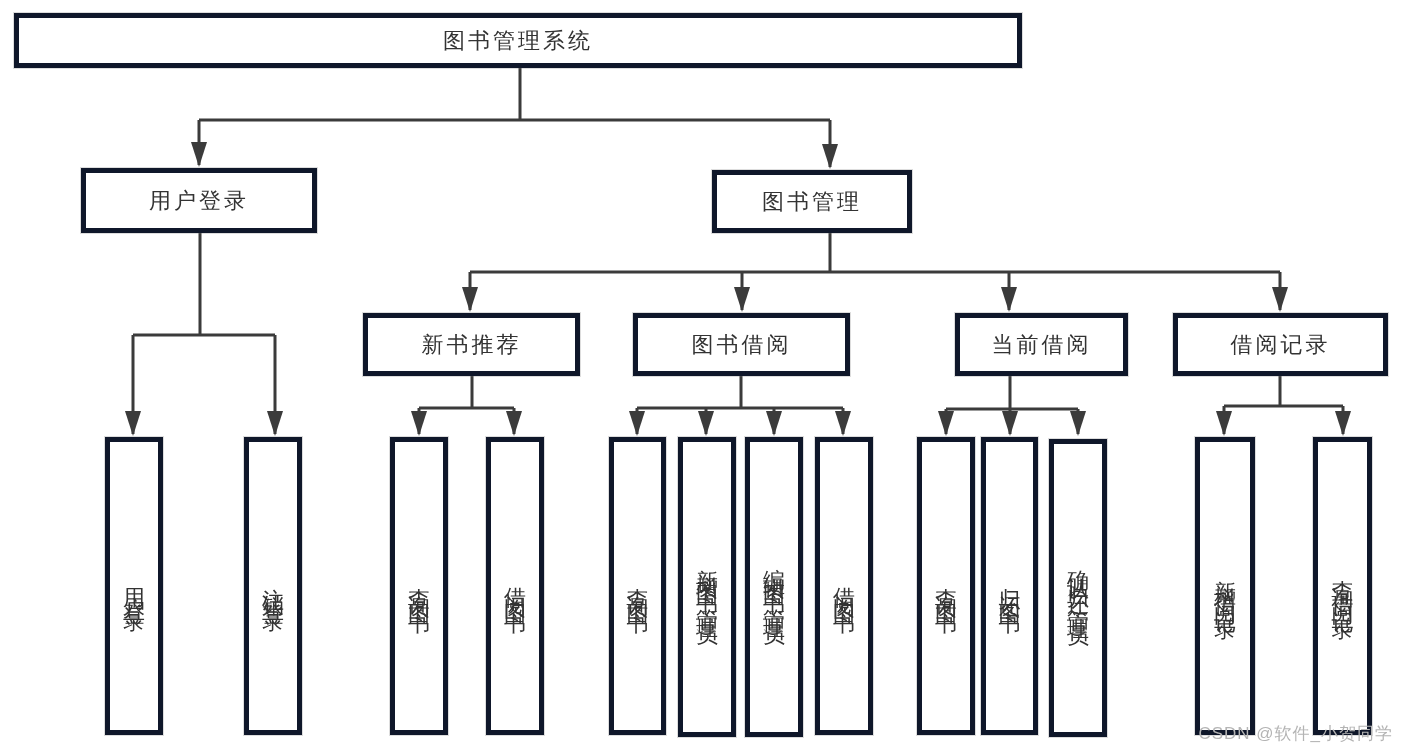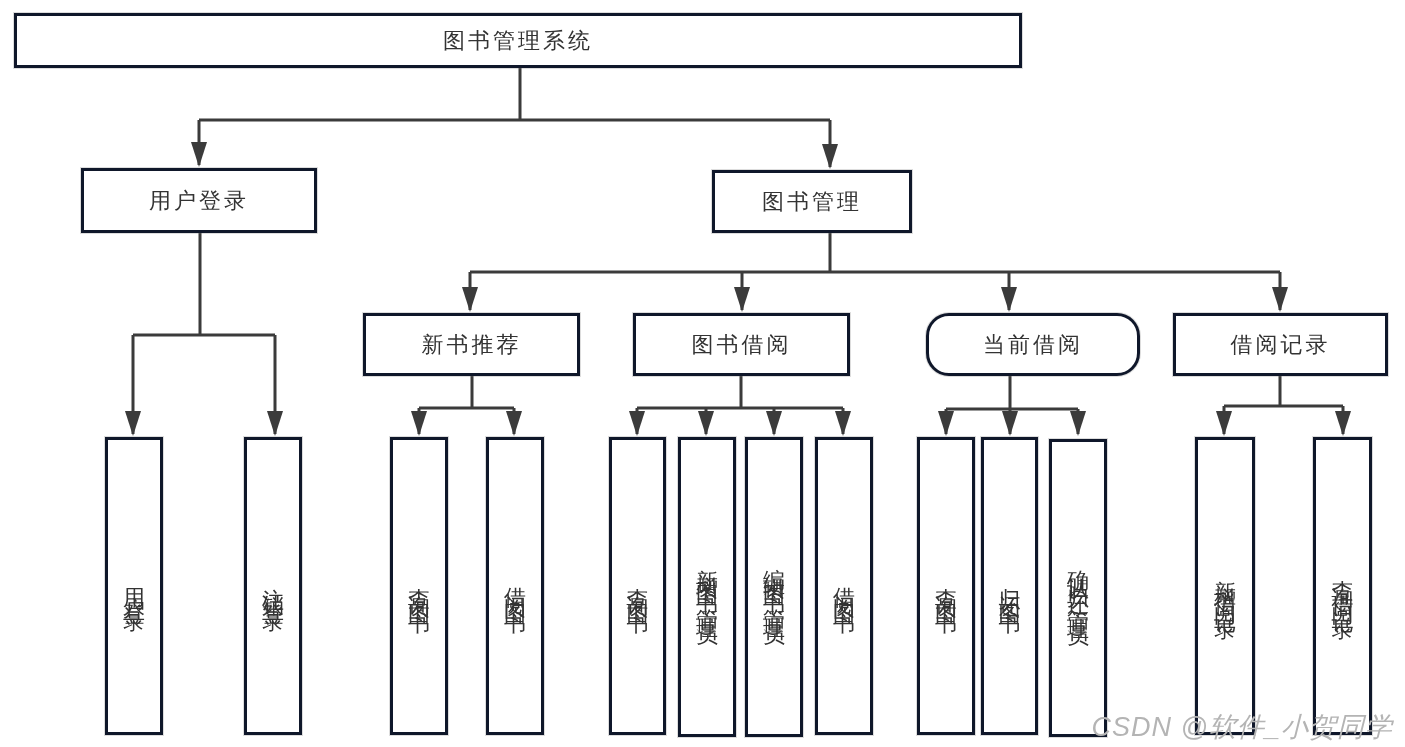--- a/index.html
+++ b/index.html
@@ -17,21 +17,21 @@
   }
   #connectors {
     position: absolute;
     left: 0; top: 0;
     width: 1405px;
     height: 747px;
   }
   .node {
     position: absolute;
     box-sizing: border-box;
-    border: 3px solid #0f172a;
+    border: 5px solid #0f172a;
     background: #ffffff;
     display: flex;
     align-items: center;
     justify-content: center;
     color: #333333;
     font-size: 22px;
     letter-spacing: 3px;
     box-shadow: 0 0 0 1px rgba(120,120,120,0.25);
   }
   .node .hlabel {
@@ -43,26 +43,25 @@
     letter-spacing: 8px;
     font-size: 22px;
     color: #333333;
     line-height: 1;
     white-space: nowrap;
   }
   #watermark {
     position: absolute;
     right: 12px;
     bottom: 2px;
-    font-size: 27px;
+    font-size: 17px;
     color: #b4b4b4;
     letter-spacing: 1px;
     z-index: 5;
     white-space: nowrap;
-    font-style: italic;
   }
 </style>
 </head>
 <body>
 
 <div id="canvas">
 
   <svg id="connectors" viewBox="0 0 1405 747" xmlns="http://www.w3.org/2000/svg">
     <g stroke="#3b3b3b" stroke-width="3" fill="none">
 
@@ -120,21 +119,21 @@
   <div class="node" style="left:712px; top:170px; width:200px; height:63px;">
     <span class="hlabel">图书管理</span>
   </div>
 
   <div class="node" style="left:363px; top:313px; width:217px; height:63px;">
     <span class="hlabel">新书推荐</span>
   </div>
   <div class="node" style="left:633px; top:313px; width:217px; height:63px;">
     <span class="hlabel">图书借阅</span>
   </div>
-  <div class="node" style="left:926px; top:313px; width:214px; height:63px;border-radius:23px;">
+  <div class="node" style="left:955px; top:313px; width:173px; height:63px;">
     <span class="hlabel">当前借阅</span>
   </div>
   <div class="node" style="left:1173px; top:313px; width:215px; height:63px;">
     <span class="hlabel">借阅记录</span>
   </div>
 
   <div class="node leaf" style="left:105px; top:437px; width:58px; height:298px;">
     <span class="vlabel">用户登录</span>
   </div>
   <div class="node leaf" style="left:244px; top:437px; width:58px; height:298px;">

